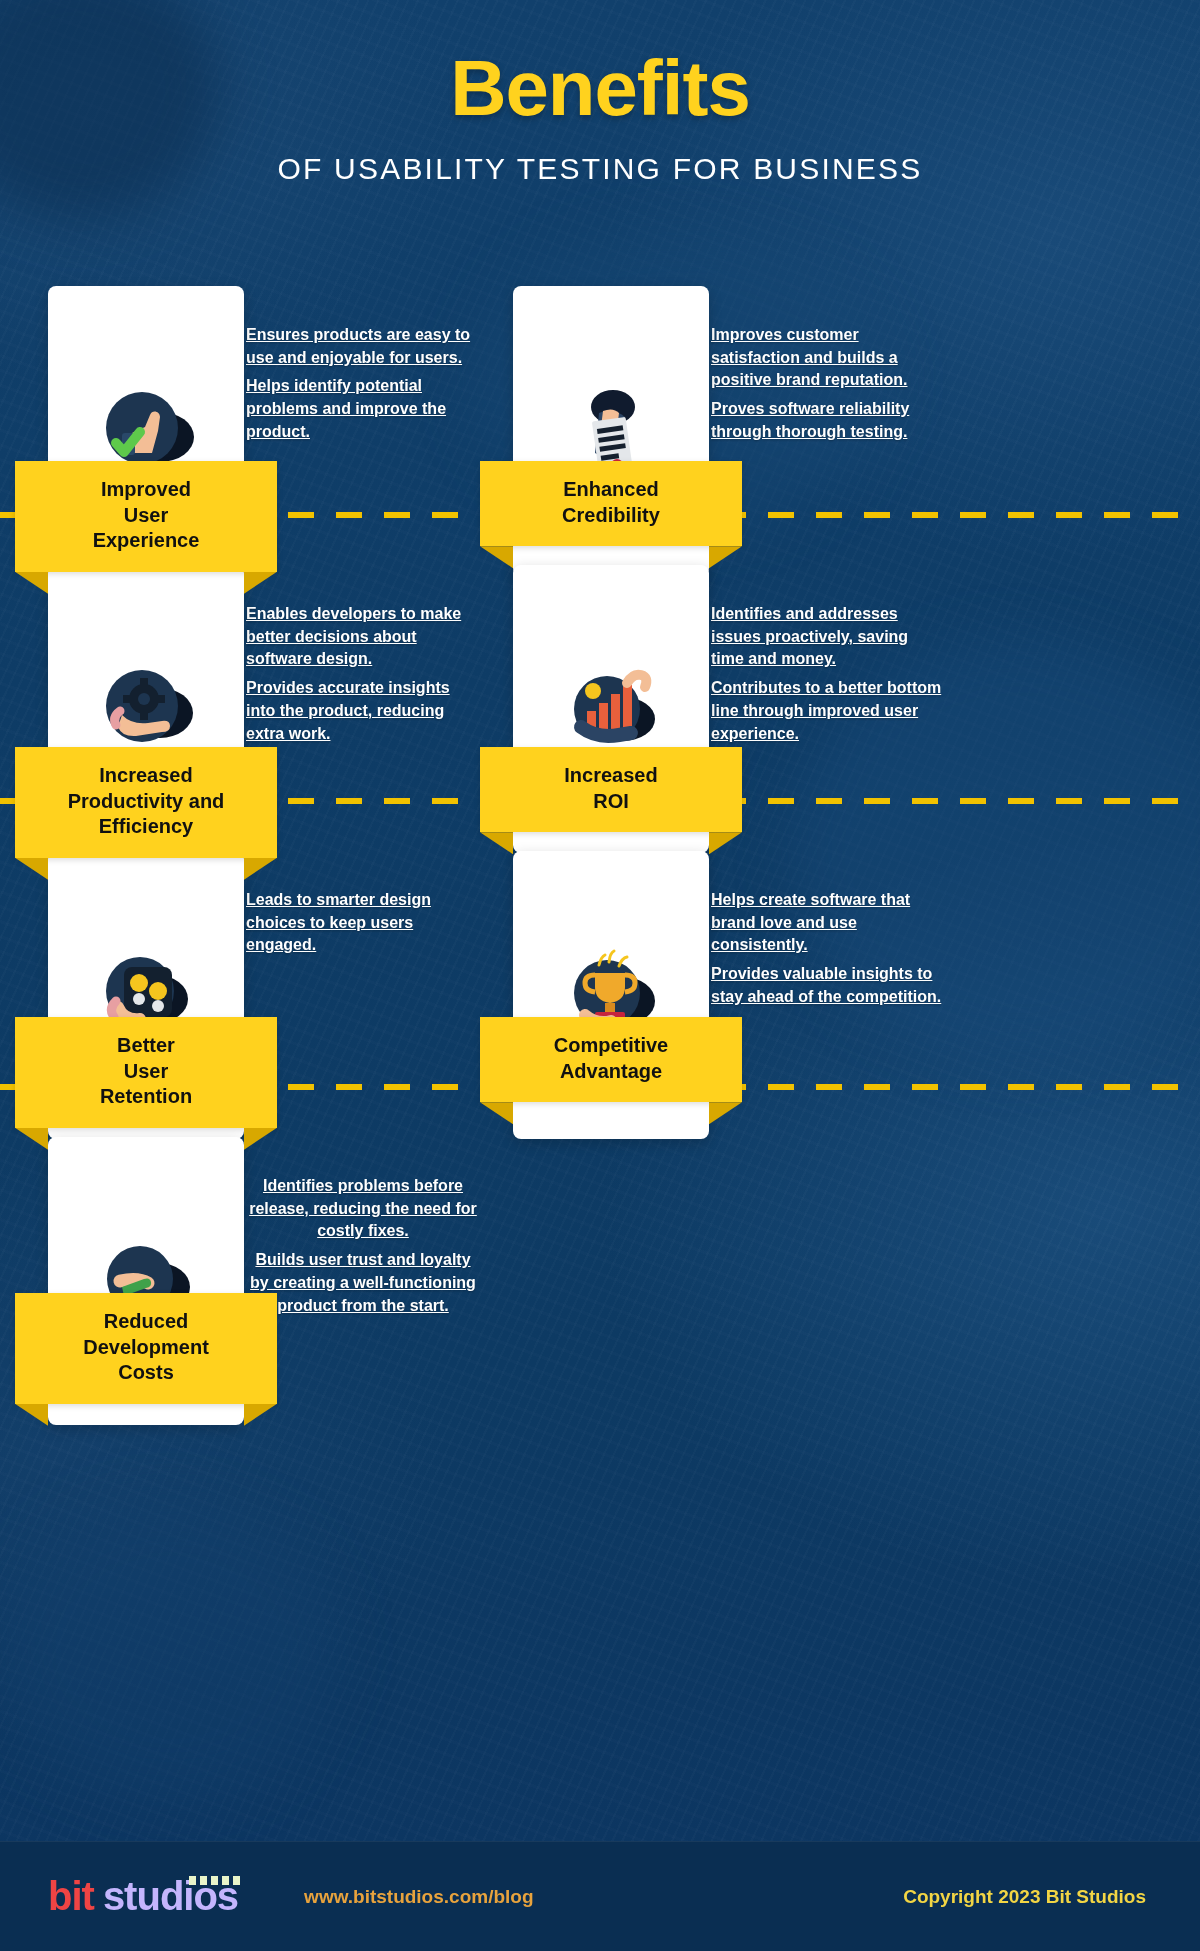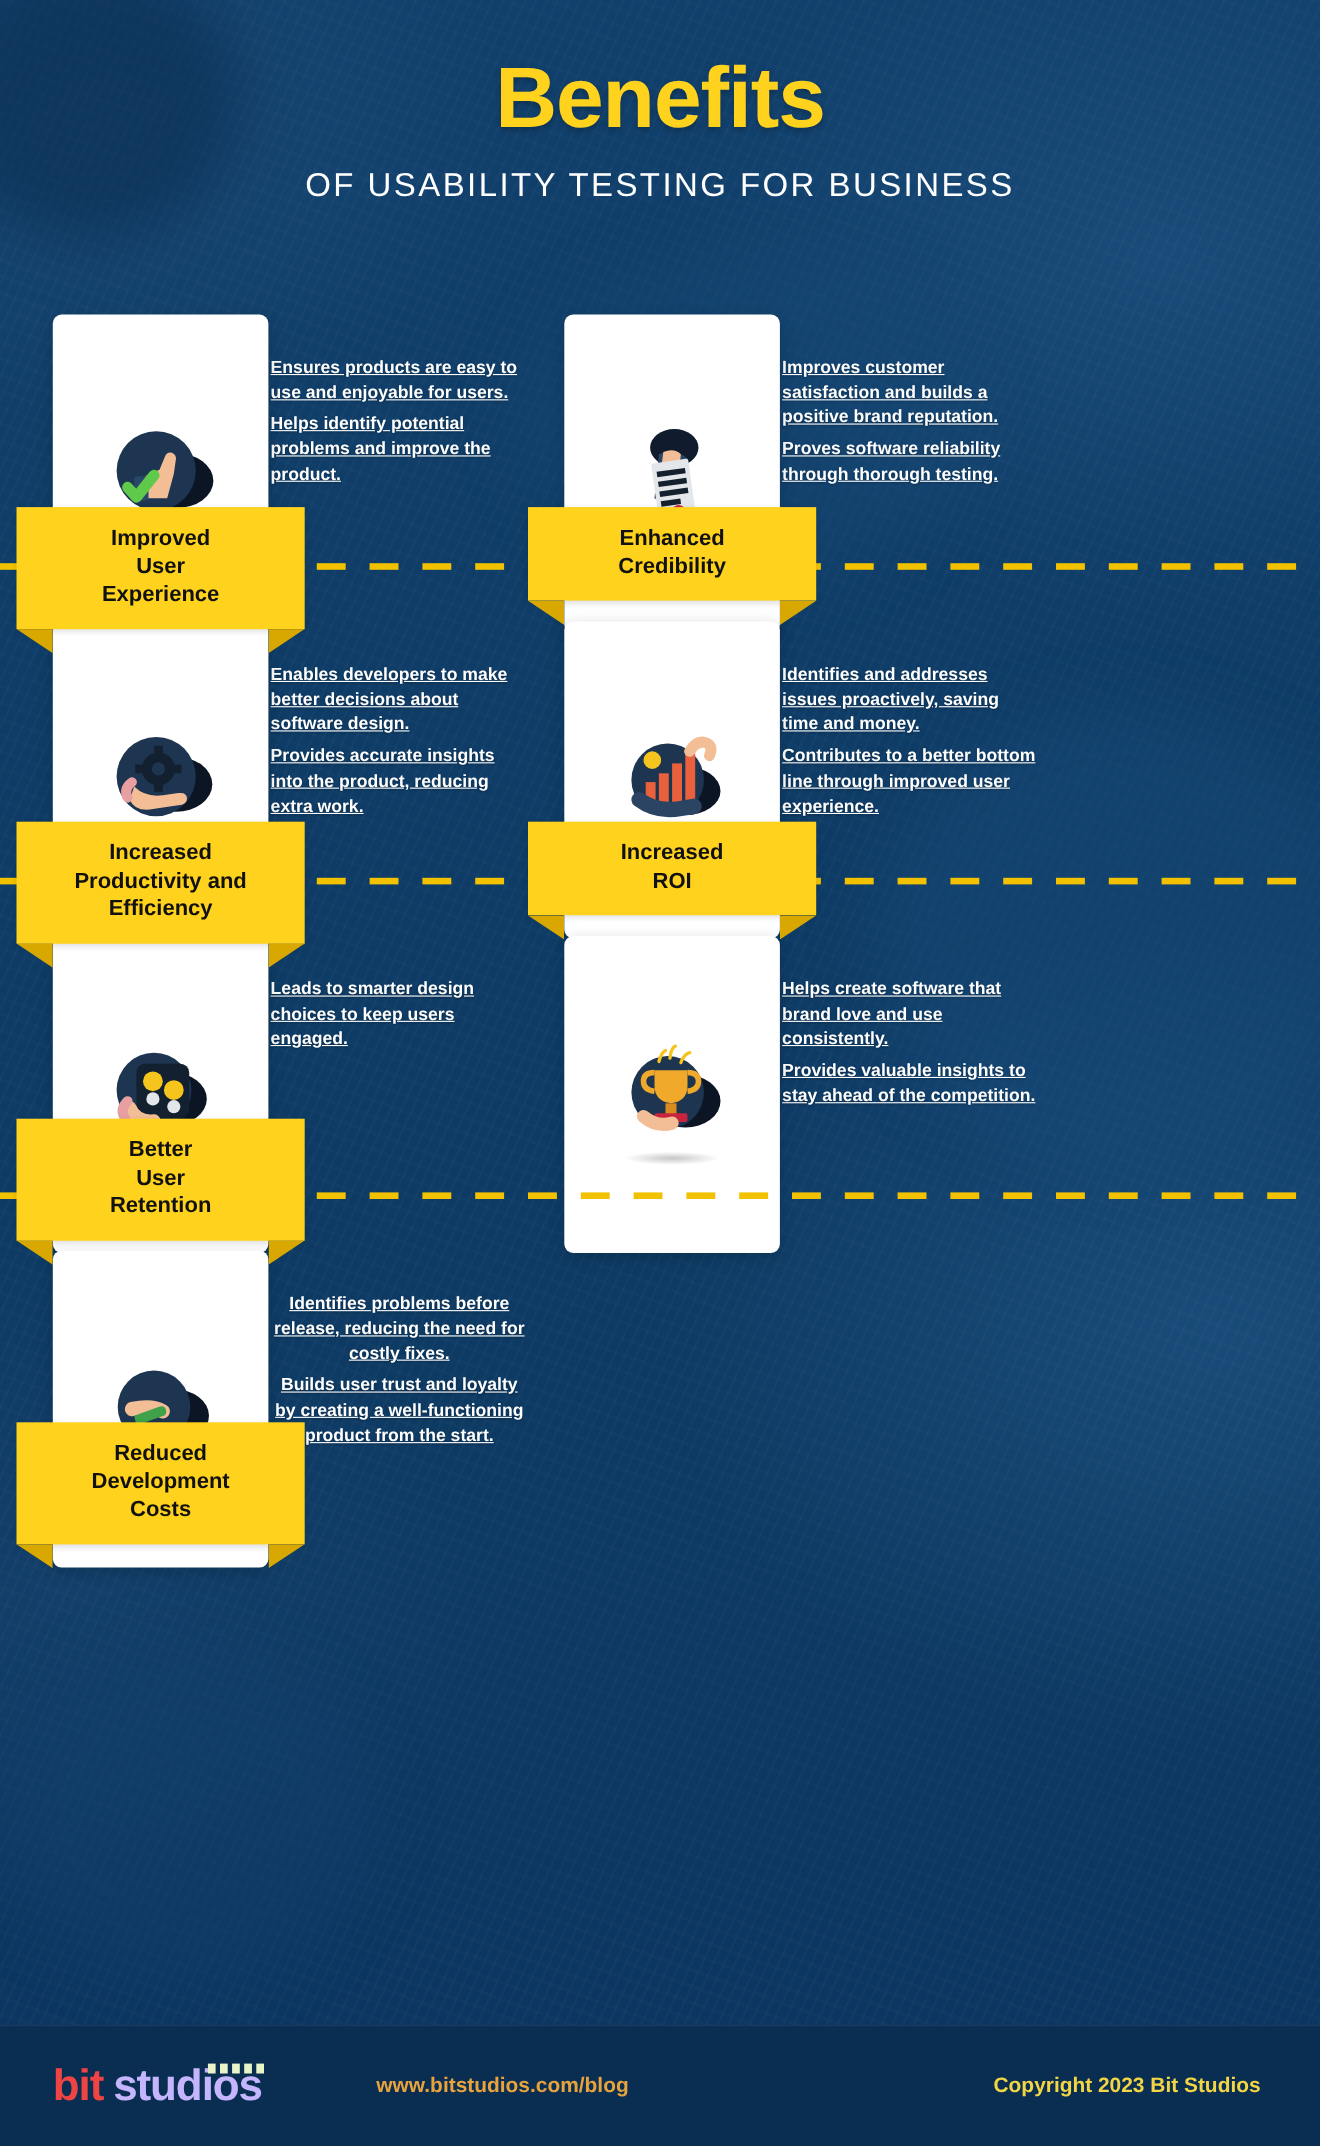--- a/index.html
+++ b/index.html
@@ -102,21 +102,21 @@
     position: absolute; left: 0; bottom: 0; width: 1200px; height: 110px;
     background: #0a2e52;
     border-top: 1px solid rgba(255,255,255,.06);
     display: flex; align-items: center; z-index: 6;
   }
   .logo { margin-left: 48px; position: relative; font-size: 40px; font-weight: 700; letter-spacing:-1px; }
   .logo .bit { color: #ef4444; }
   .logo .studios { color: #c4b5fd; margin-left: 9px; }
   .logo .dots { position: absolute; top: 2px; right: -2px; display: flex; gap: 4px; }
   .logo .dots i { display:block; width: 7px; height: 9px; background: #e9f5c9; }
-  .f-url { margin-left: 104px; color: #E8A33D; font-size: 19px; font-weight: 700; }
+  .f-url { margin-left: 66px; color: #E8A33D; font-size: 19px; font-weight: 700; }
   .f-copy { margin-left: auto; margin-right: 54px; color: #F2D544; font-size: 19px; font-weight: 700; }
 </style>
 </head>
 <body>
 
 <div id="page">
 
   <div class="blob" style="left:-60px;top:-40px;width:280px;height:260px;background:rgba(9,44,78,.55);"></div>
   <div class="blob" style="left:470px;top:230px;width:420px;height:300px;background:rgba(22,70,116,.45);"></div>
   <div class="blob" style="left:790px;top:640px;width:460px;height:420px;background:rgba(26,76,122,.40);"></div>
@@ -270,20 +270,23 @@
         </g>
         <path d="M44 38 h30 v14 q0 14 -15 16 q-15 -2 -15 -16z" fill="#F0A92B"></path>
         <path d="M44 40 q-10 0 -10 8 t10 9" stroke="#F0A92B" stroke-width="5" fill="none"></path>
         <path d="M74 40 q10 0 10 8 t-10 9" stroke="#F0A92B" stroke-width="5" fill="none"></path>
         <rect x="54" y="68" width="10" height="10" fill="#D98B1E"></rect>
         <rect x="44" y="77" width="30" height="8" rx="2" fill="#C7253E"></rect>
         <path d="M34 80 q12 10 26 6" stroke="#F3BE96" stroke-width="12" fill="none" stroke-linecap="round"></path>
       </svg><div class="shadow"></div></div>
         </div>
       </div>
+      <div style="position: absolute; left: 480px; top: 1017px; width: 262px; z-index: 5;">
+        <div class="ribbon" style="white-space: pre-line;"><div>Competitive</div><div>Advantage</div><span class="tail-l"></span><span class="tail-r"></span></div>
+      </div>
       <div class="bullets" style="left: 693px; top: 889px; width: 252px;">
         <ul>
           <li>Helps create software that brand love and use consistently.</li>
           <li>Provides valuable insights to stay ahead of the competition.</li>
         </ul>
       </div>
       <div class="cell" style="left: 48px; top: 1137px;">
         <div class="card" style="height: 288px;">
           <div class="icon-art">
       <svg viewBox="0 0 120 120" width="120" height="120">

